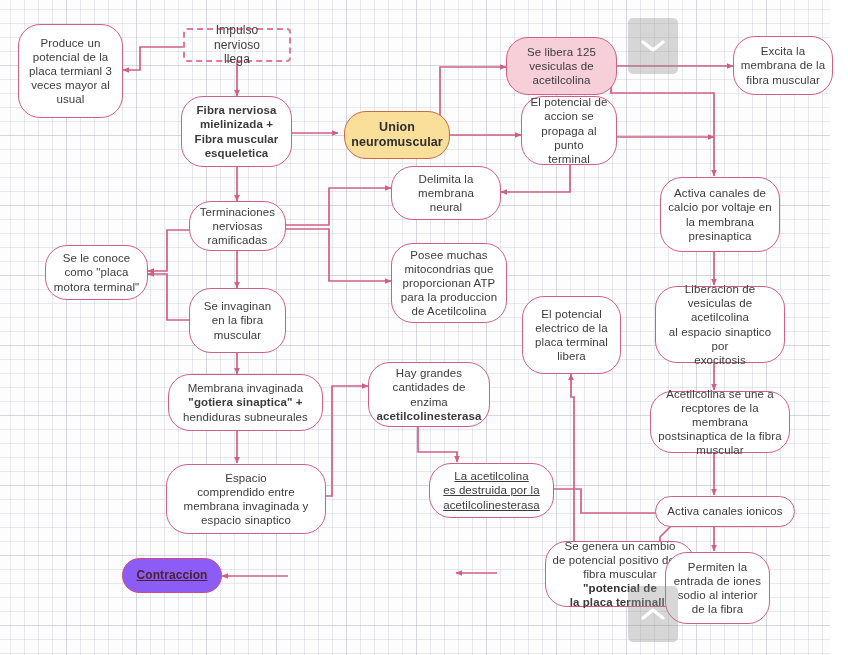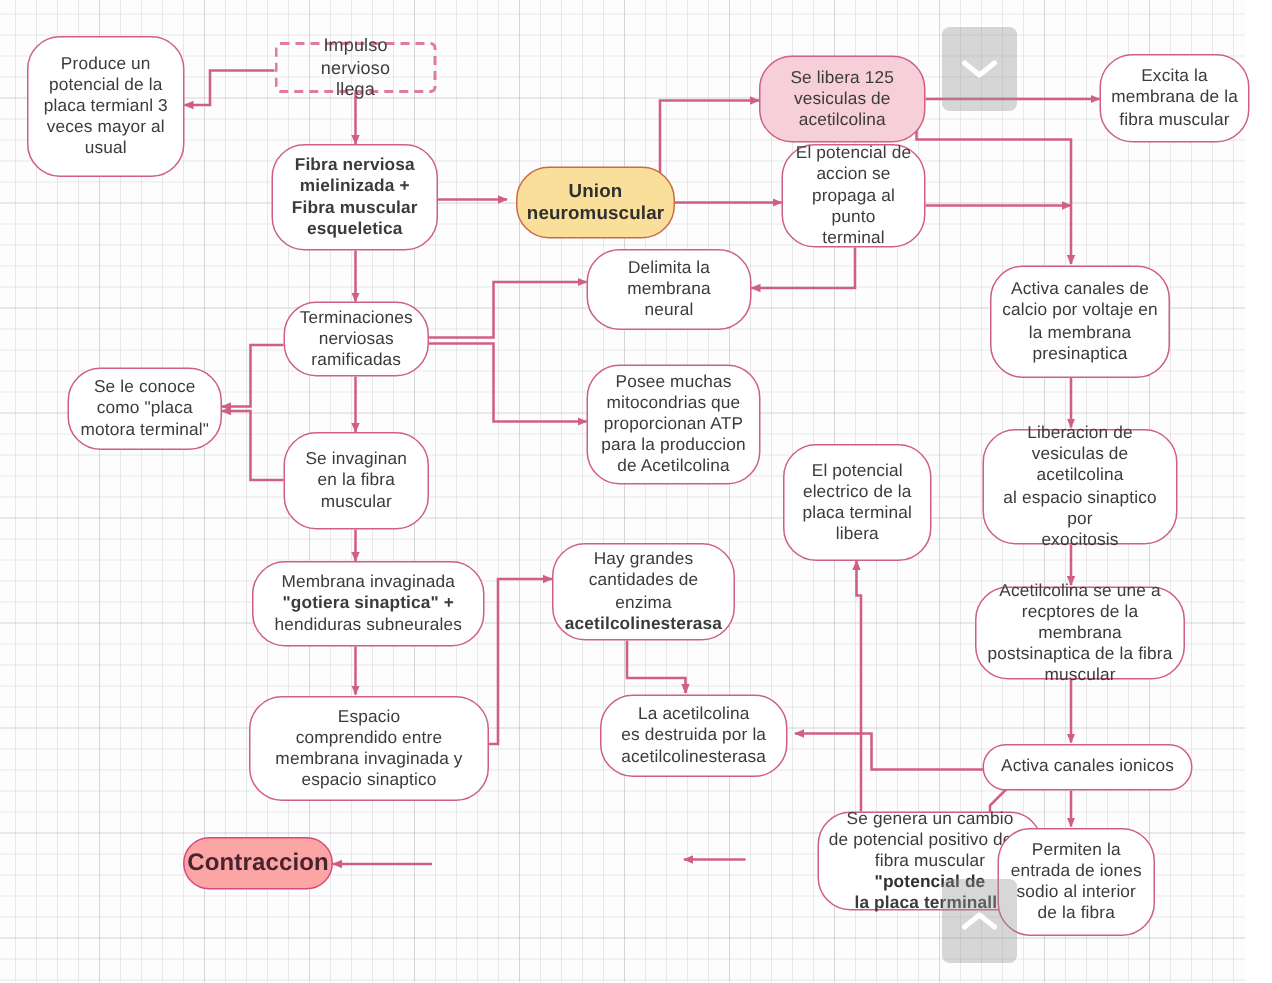--- a/index.html
+++ b/index.html
@@ -51,21 +51,21 @@
 
   .n-dashed{
     border:2px dashed #e07a9e;
     background:transparent;
     border-radius:4px;
     color:#404040;
     font-size:12px;
   }
   .n-pink{background:#f6cfd9;border-color:#cf5f85;}
   .n-yellow{background:#fadf9a;border-color:#c96a4a;font-weight:bold;font-size:12.5px;color:#2f2f2f;}
-  .n-magenta{background:#fca5a5;border-color:#d9487c;color:#4a2330;font-weight:bold;font-size:16px;}
+  .n-magenta{background:#8b5cf6;border-color:#d9487c;color:#4a2330;font-weight:bold;font-size:12px;text-decoration:underline;}
 
   
   .chev{
     position:absolute;
     width:50px;height:56px;
     background:rgba(150,150,150,.38);
     border-radius:5px;
     display:flex;align-items:center;justify-content:center;
   }
   .chev svg{display:block;}
@@ -298,21 +298,21 @@
 
   <div class="node" style="left:166px;top:464px;width:160px;height:70px;">
     <div>
       <span>Espacio</span>
       <span>comprendido entre</span>
       <span>membrana invaginada y</span>
       <span>espacio sinaptico</span>
     </div>
   </div>
 
-  <div class="node" style="left:400px;top:463px;width:125px;height:55px;">
+  <div class="node" style="left:429px;top:463px;width:125px;height:55px;text-decoration:underline;">
     <div>
       <span>La acetilcolina</span>
       <span>es destruida por la</span>
       <span>acetilcolinesterasa</span>
     </div>
   </div>
 
   <div class="node" style="left:655px;top:496px;width:140px;height:31px;">
     <div>
       <span>Activa canales ionicos</span>

